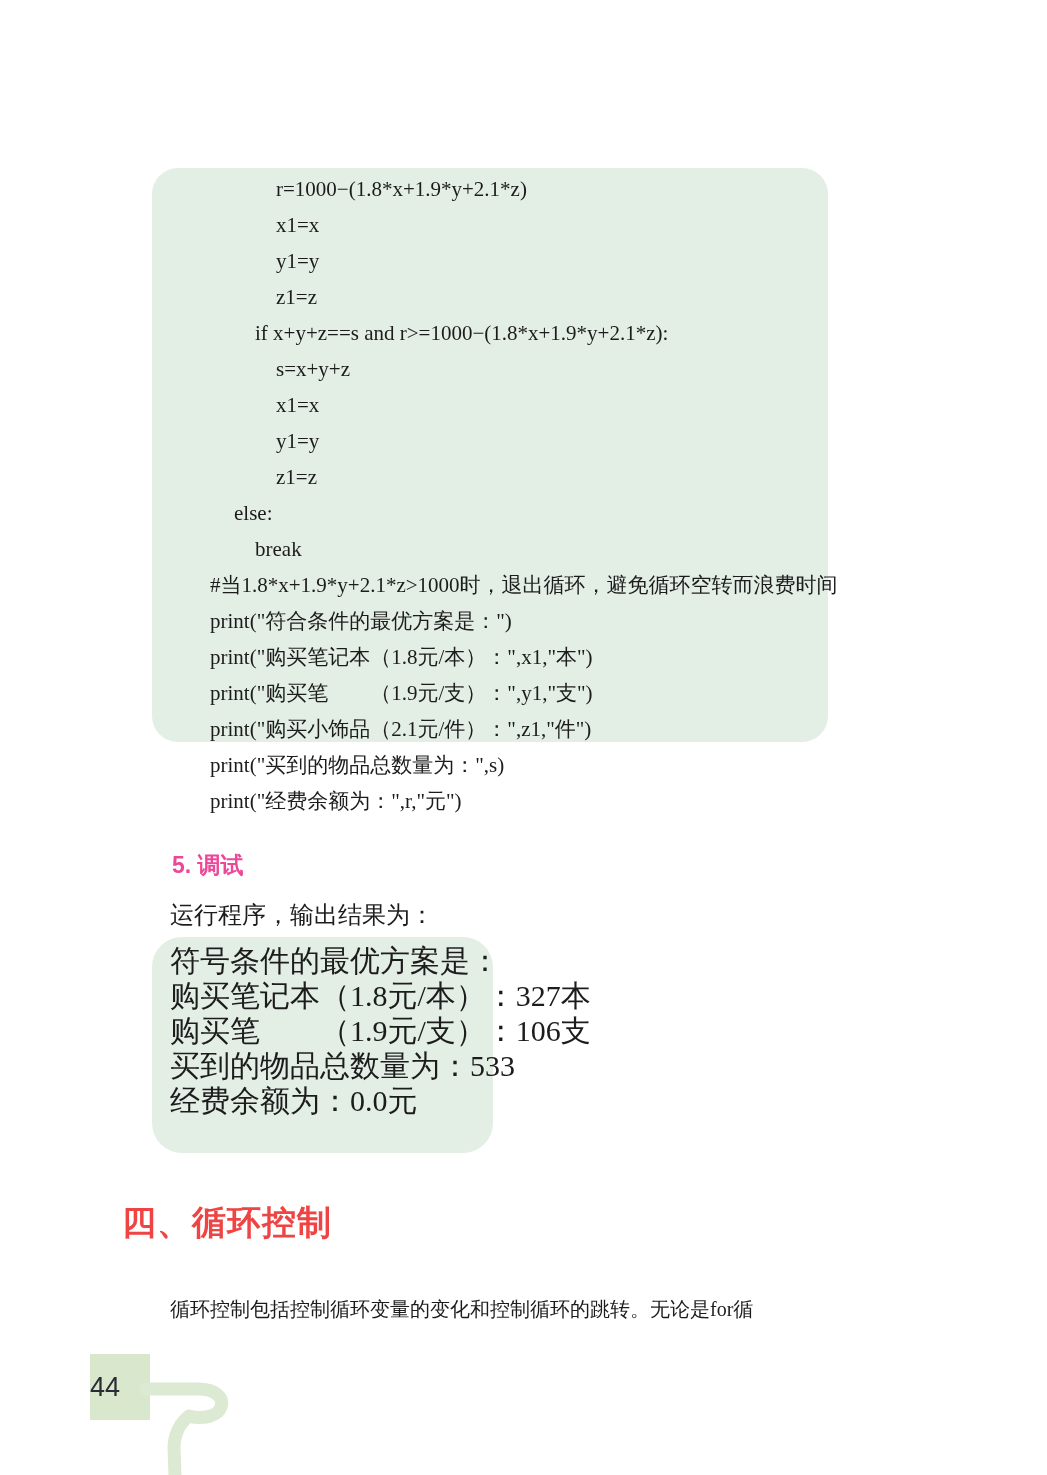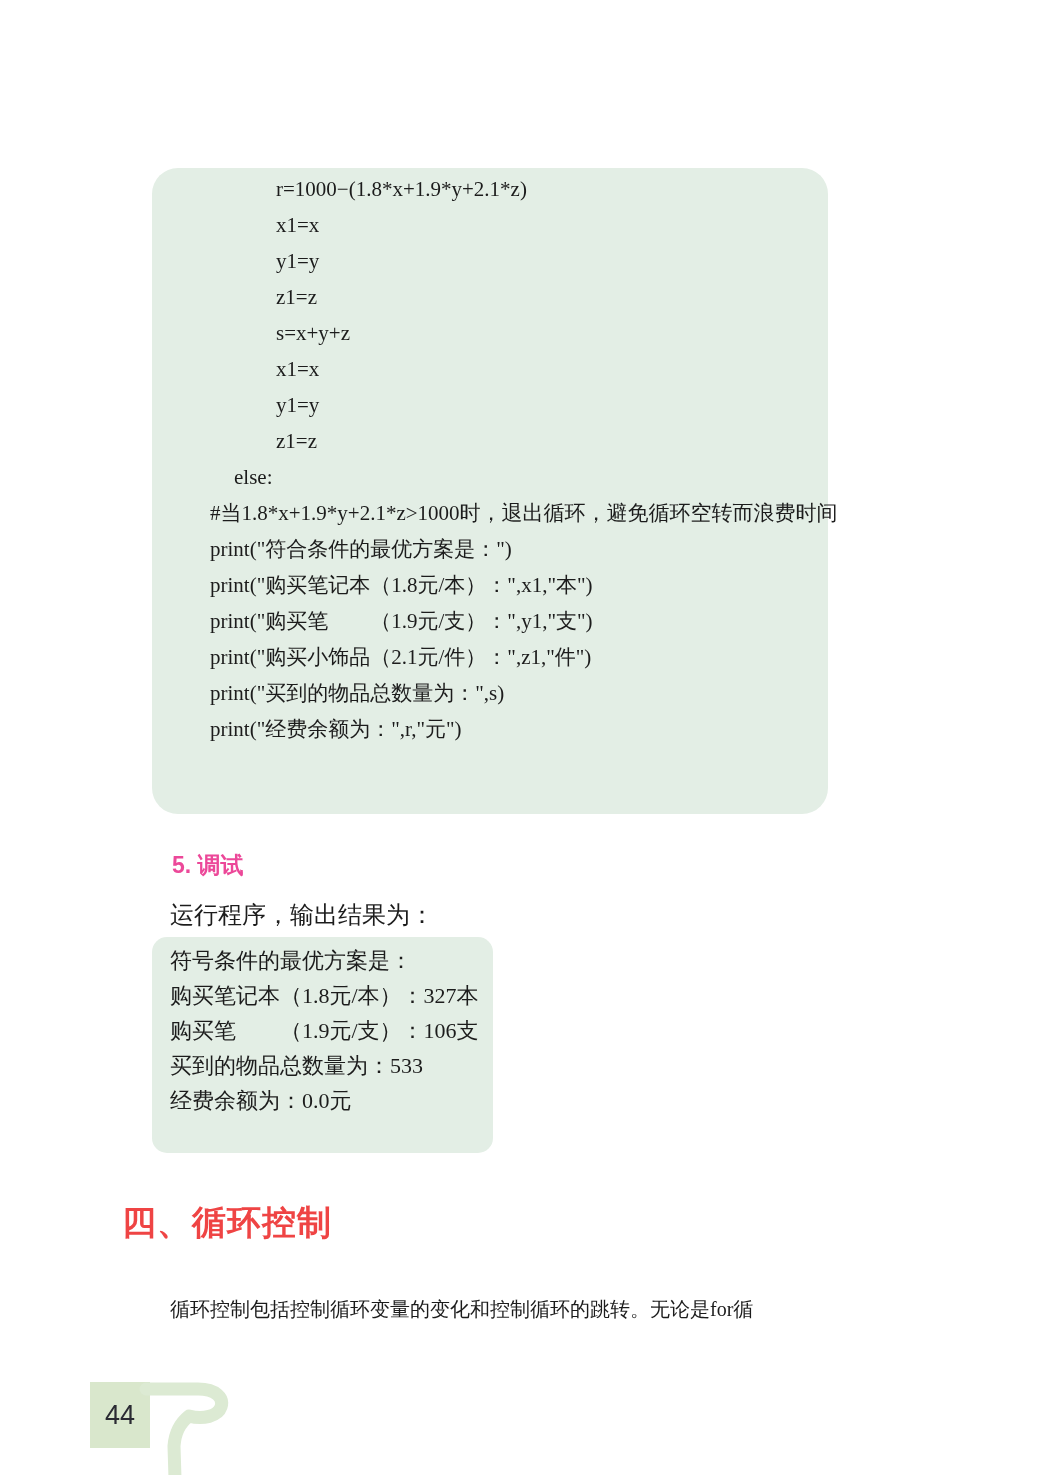--- a/index.html
+++ b/index.html
@@ -7,21 +7,21 @@
   body {
     position: relative;
     background: #ffffff;
     font-family: "Liberation Serif", "DejaVu Serif", serif;
     color: #1c1c1c;
     overflow: hidden;
   }
   .code-block {
     position: absolute;
     left: 152px; top: 168px;
-    width: 676px; height: 646px;
+    width: 676px; height: 574px;
     background: #e3eee5;
     border-radius: 26px;
     padding: 3px 16px 0 18px;
     font-size: 21px;
   }
   .code-line {
     height: 36px;
     line-height: 36px;
     white-space: pre;
   }
@@ -42,23 +42,23 @@
     left: 170px; top: 899px;
     font-size: 24px;
     white-space: pre;
     text-align: right;
   }
   .output-block {
     position: absolute;
     left: 152px; top: 937px;
     width: 341px; height: 216px;
     background: #e3eee5;
-    border-radius: 15px;
+    border-radius: 30px;
     padding: 6px 14px 0 18px;
-    font-size: 22px;
+    font-size: 30px;
   }
   .output-line {
     height: 35px;
     line-height: 35px;
     white-space: pre;
   }
   .section-heading {
     position: absolute;
     left: 122px; top: 1200px;
     font-family: "Liberation Sans", "DejaVu Sans", sans-serif;
@@ -74,45 +74,46 @@
     font-size: 20px;
     line-height: 34px;
   }
   .page-num-box {
     position: absolute;
     left: 90px; top: 1354px;
     width: 60px; height: 66px;
     background: #d9e7cc;
     display: flex;
     align-items: center;
-    justify-content: center;
+    justify-content: flex-start;
     font-family: "Liberation Sans", "DejaVu Sans", sans-serif;
     font-size: 27px;
     color: #2b2b33;
-    margin-top: 28px;
   }
   .squiggle-svg {
     position: absolute;
     left: 130px; top: 1375px;
     width: 120px; height: 100px;
   }
 </style>
 </head>
 <body>
 
 <div class="code-block" id="code-block">
     <div class="code-line indent-3">r=1000−(1.8*x+1.9*y+2.1*z)</div>
     <div class="code-line indent-3">x1=x</div>
     <div class="code-line indent-3">y1=y</div>
     <div class="code-line indent-3">z1=z</div>
+    <div class="code-line indent-2">if x+y+z==s and r&gt;=1000−(1.8*x+1.9*y+2.1*z):</div>
     <div class="code-line indent-3">s=x+y+z</div>
     <div class="code-line indent-3">x1=x</div>
     <div class="code-line indent-3">y1=y</div>
     <div class="code-line indent-3">z1=z</div>
     <div class="code-line indent-1">else:</div>
+    <div class="code-line indent-2">break</div>
     <div class="code-line indent-0">#当1.8*x+1.9*y+2.1*z&gt;1000时，退出循环，避免循环空转而浪费时间</div>
     <div class="code-line indent-0">print("符合条件的最优方案是：")</div>
     <div class="code-line indent-0">print("购买笔记本（1.8元/本）：",x1,"本")</div>
     <div class="code-line indent-0">print("购买笔　　（1.9元/支）：",y1,"支")</div>
     <div class="code-line indent-0">print("购买小饰品（2.1元/件）：",z1,"件")</div>
     <div class="code-line indent-0">print("买到的物品总数量为：",s)</div>
     <div class="code-line indent-0">print("经费余额为：",r,"元")</div>
   </div>
 
 <div class="sub-heading">5. 调试</div>

